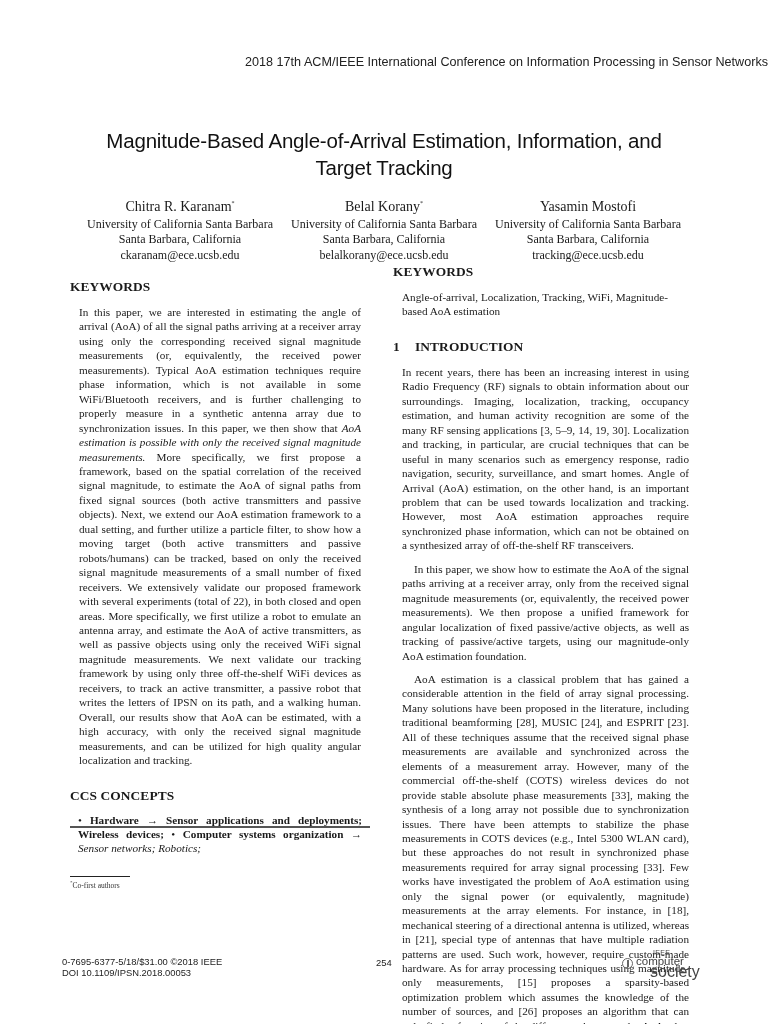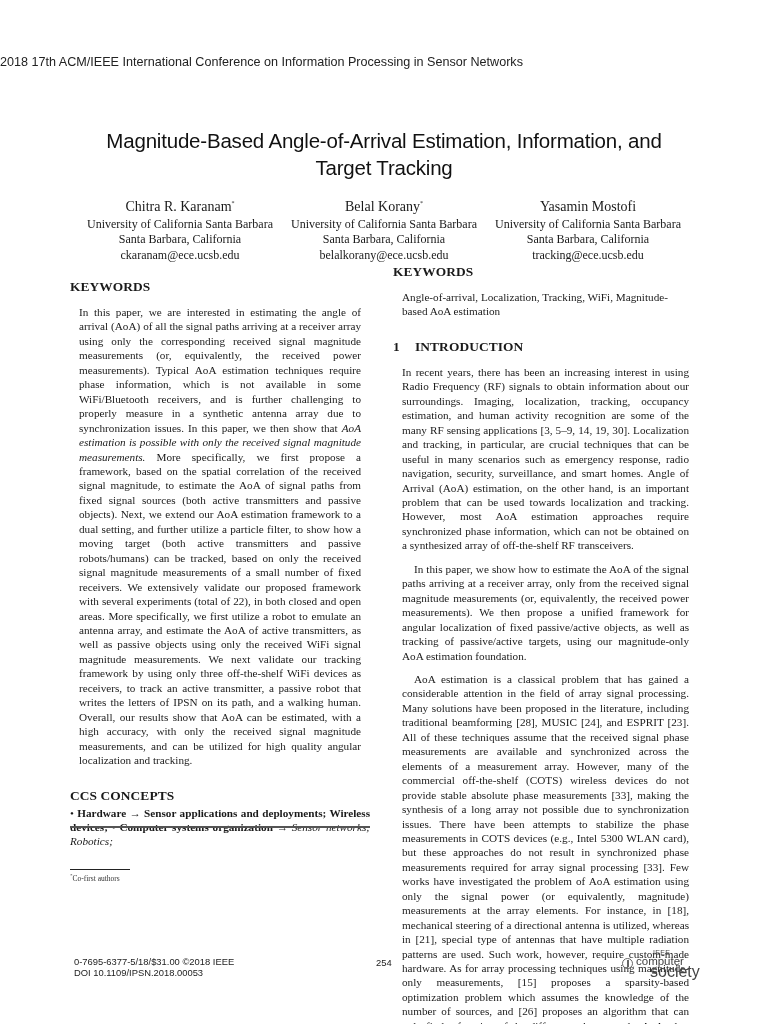--- a/index.html
+++ b/index.html
@@ -2,21 +2,21 @@
 <html><head>
 <meta charset="utf-8">
 <style>
   html, body { margin: 0; padding: 0; background: #ffffff; }
   body {
     width: 768px; height: 1024px; position: relative; overflow: hidden;
     color: #1a1a1a;
     font-family: "Liberation Serif", "DejaVu Serif", serif;
   }
   .conf-header {
-    position: absolute; top: 55px; left: 0; width: 768px; text-align: left;
+    position: absolute; top: 55px; left: 0; width: 768px; text-align: right;
     font-family: "Liberation Sans", "DejaVu Sans", sans-serif;
     font-size: 12.6px; color: #222;
   }
   .title {
     position: absolute; top: 127px; left: 40px; width: 688px; text-align: center;
     font-family: "Liberation Sans", "DejaVu Sans", sans-serif;
     font-size: 20.5px; line-height: 27px; color: #111; letter-spacing: -0.2px;
   }
   .authors {
     position: absolute; top: 193px; left: 80px; width: 608px;
@@ -30,34 +30,34 @@
   .col { position: absolute; width: 300px; font-size: 11.2px; line-height: 14.45px; }
   .col-left { left: 70px; top: 278px; }
   .col-right { left: 393px; top: 263px; width: 305px; }
   .section-heading {
     font-weight: bold; font-size: 13.4px; line-height: 18px; margin: 0 0 1px 0; letter-spacing: 0.1px;
   }
   .para { text-align: justify; margin: 9px; hyphens: auto; }
   .para.indent { text-indent: 12px; }
   .para em { font-style: italic; }
   .spacer { height: 10px; }
-  .ccs { text-align: justify; margin: 0; }
+  .ccs { text-align: justify; margin: 8px; }
   .ccs b { font-weight: bold; }
   .footnote-rule { width: 60px; border-top: 1px solid #222; margin-top: 20px; }
   .footnote { font-size: 7.5px; line-height: 11px; color: #333; }
   .footnote sup { font-size: 5px; }
   .bottom-rule {
     position: absolute; left: 70px; top: 826px; width: 300px; border-top: 2px solid #555;
   }
   .sec-num { display: inline-block; width: 22px; }
 
   .footer-left {
     position: absolute; left: 62px; top: 957px;
     font-family: "Liberation Sans", "DejaVu Sans", sans-serif;
-    font-size: 9.4px; line-height: 10.5px; color: #222; margin-left: 12px;
+    font-size: 9.4px; line-height: 10.5px; color: #222;
   }
   .page-num {
     position: absolute; left: 376px; top: 957px;
     font-family: "Liberation Sans", "DejaVu Sans", sans-serif;
     font-size: 9.4px; color: #222;
   }
   .logo {
     position: absolute; left: 620px; top: 949px; width: 90px; height: 32px;
     font-family: "Liberation Sans", "DejaVu Sans", sans-serif; color: #444;
   }

